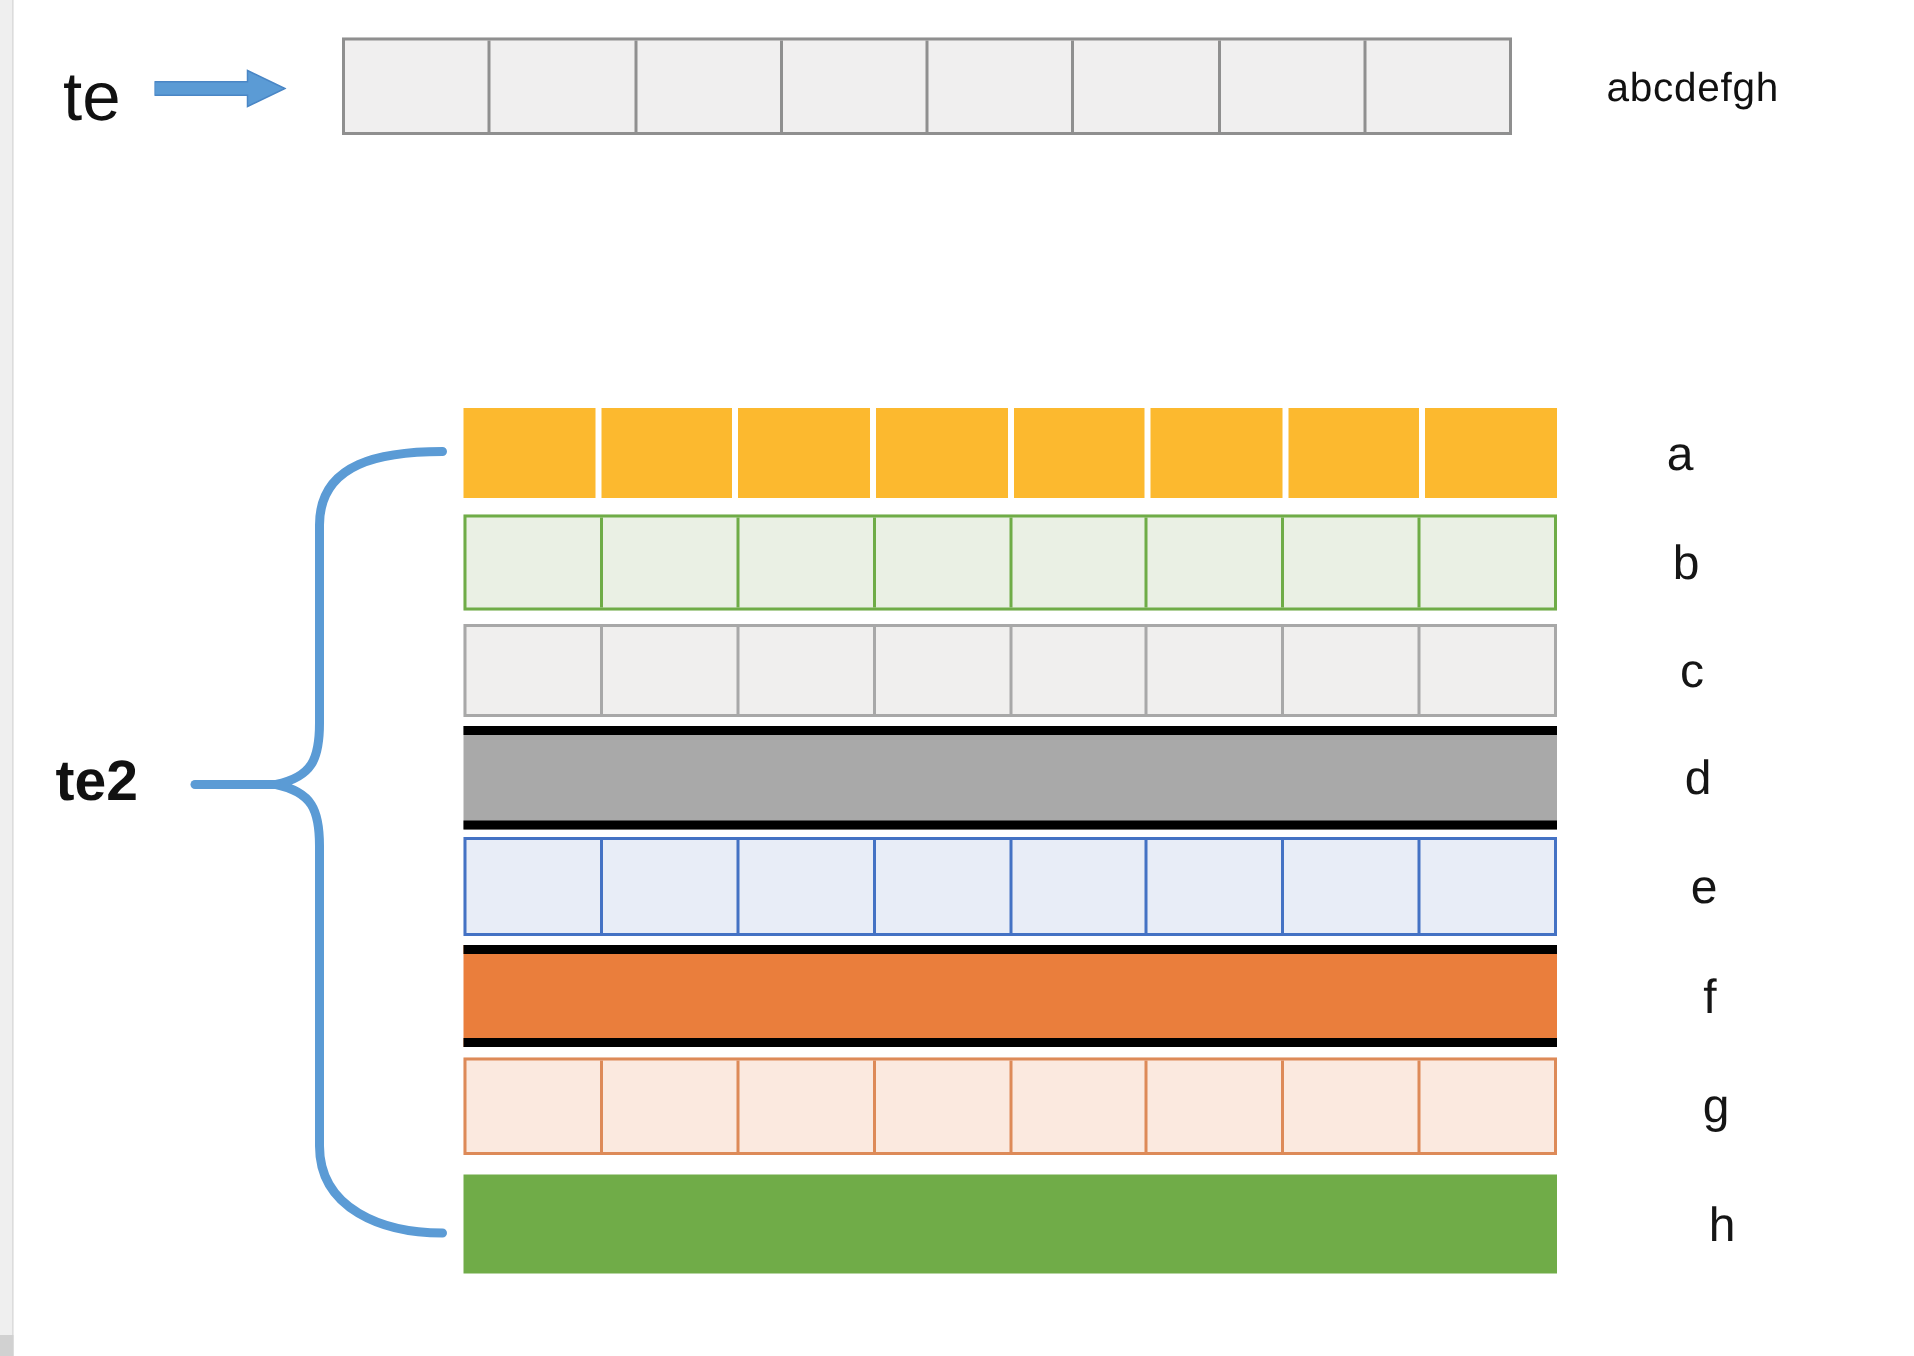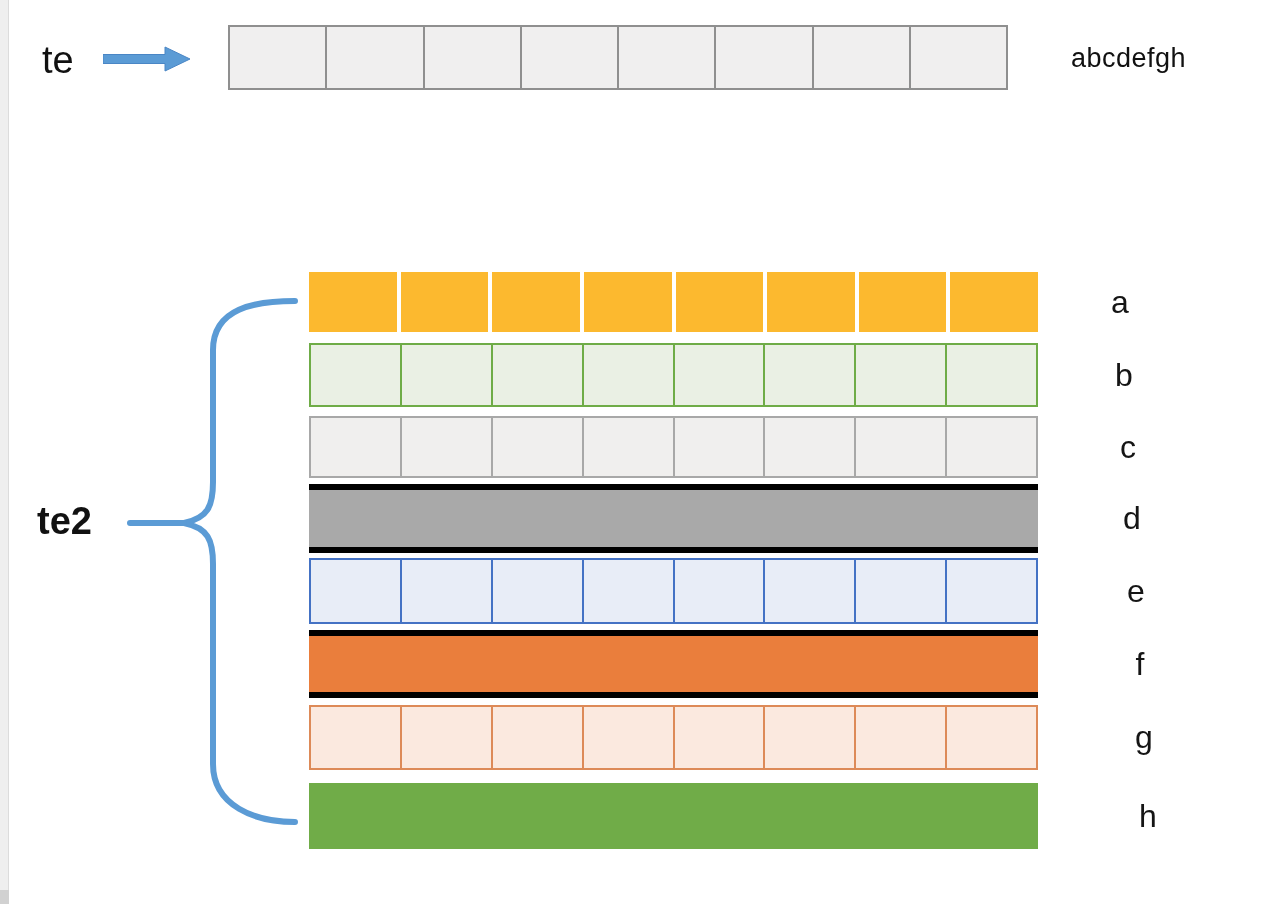--- a/index.html
+++ b/index.html
@@ -5,21 +5,21 @@
   * { margin:0; padding:0; box-sizing:border-box; }
   html,body { width:1276px; height:904px; }
   body { background:#ffffff; font-family:"Liberation Sans", sans-serif; color:#111; overflow:hidden; }
   #canvas { position:relative; width:1276px; height:904px; background:#ffffff; }
 
   
   .scroll-track { position:absolute; left:0; top:0; width:9px; height:904px; background:#efefef; border-right:1px solid #dcdcdc; }
   .scroll-thumb { position:absolute; left:0; top:890px; width:9px; height:14px; background:#d1d1d1; }
 
   
-  .te-label { position:absolute; left:42px; top:41px; font-size:38px; font-weight:500; line-height:1.0; }
+  .te-label { position:absolute; left:42px; top:41px; font-size:46px; font-weight:500; line-height:1.0; }
   .arrow-svg { position:absolute; left:103px; top:45px; width:88px; height:28px; }
   .byte-row { position:absolute; left:228px; top:25px; width:780px; height:65px; display:flex; border:2px solid #8f8f8f; background:#f0efef; }
   .byte-row .tcell { flex:1; border-left:2px solid #8f8f8f; }
   .byte-row .tcell:first-child { border-left:none; }
   .out-label { position:absolute; left:1071px; top:43px; font-size:27px; font-weight:500; letter-spacing:0.5px; }
 
   
   .te2-label { position:absolute; left:37px; top:502px; font-size:38px; font-weight:600; line-height:1.0; }
   .brace-svg { position:absolute; left:120px; top:292px; width:180px; height:540px; }
 

